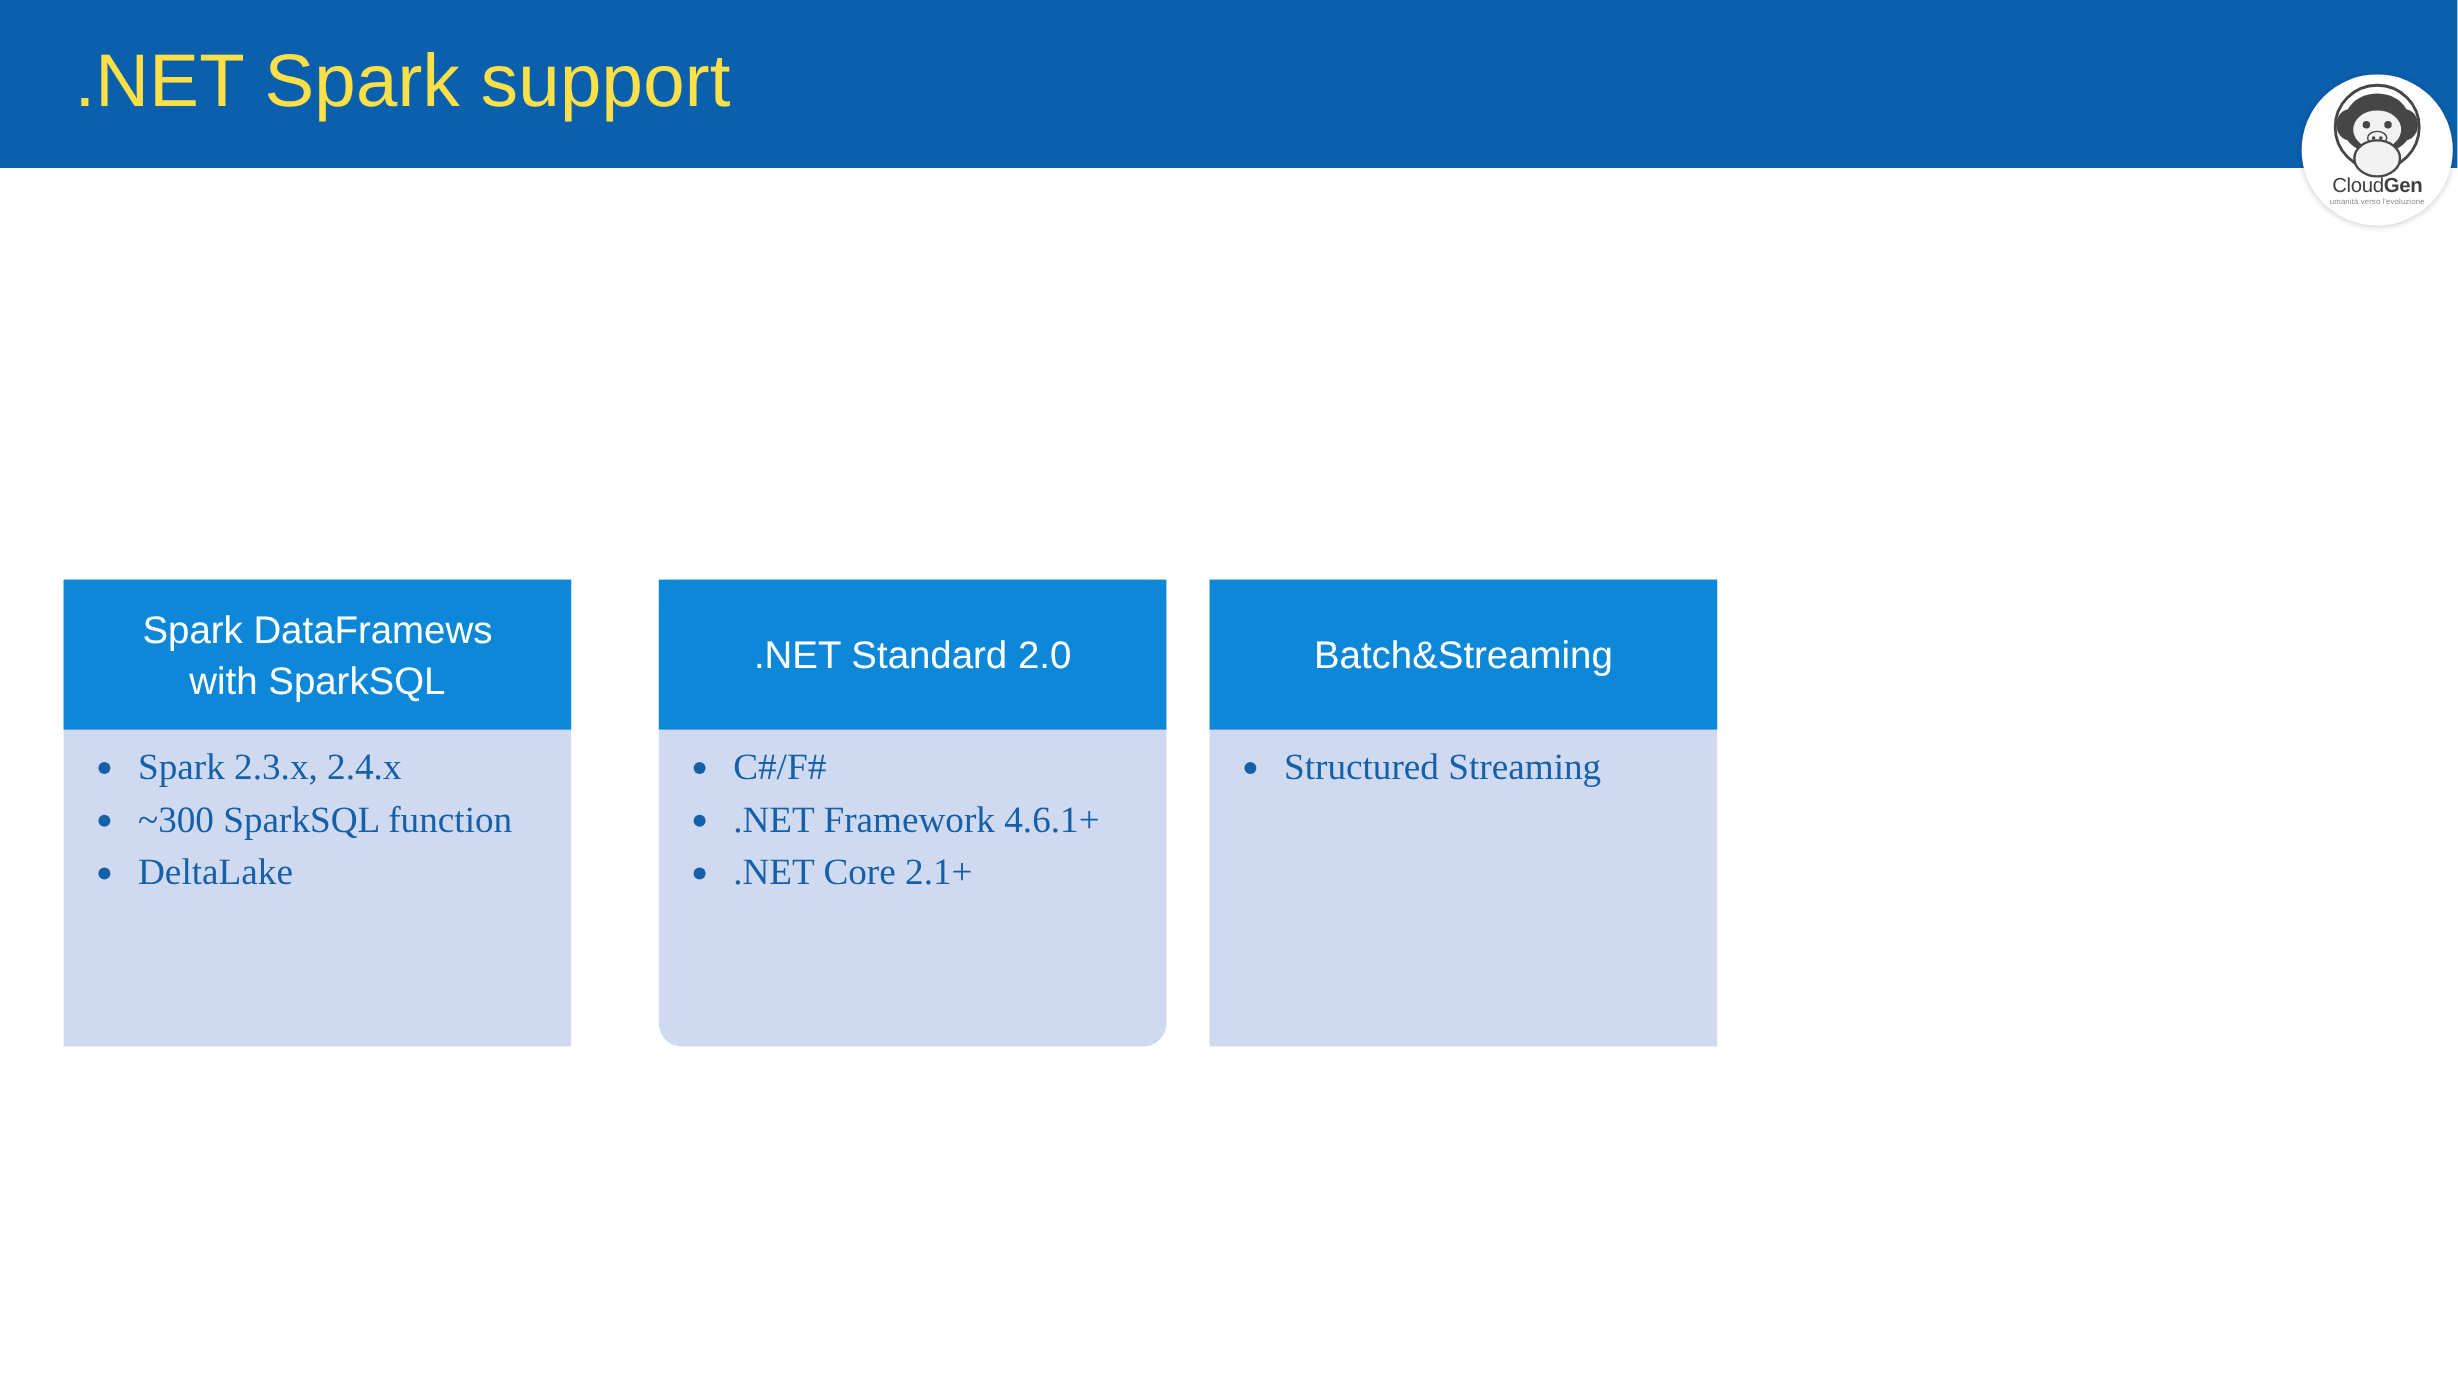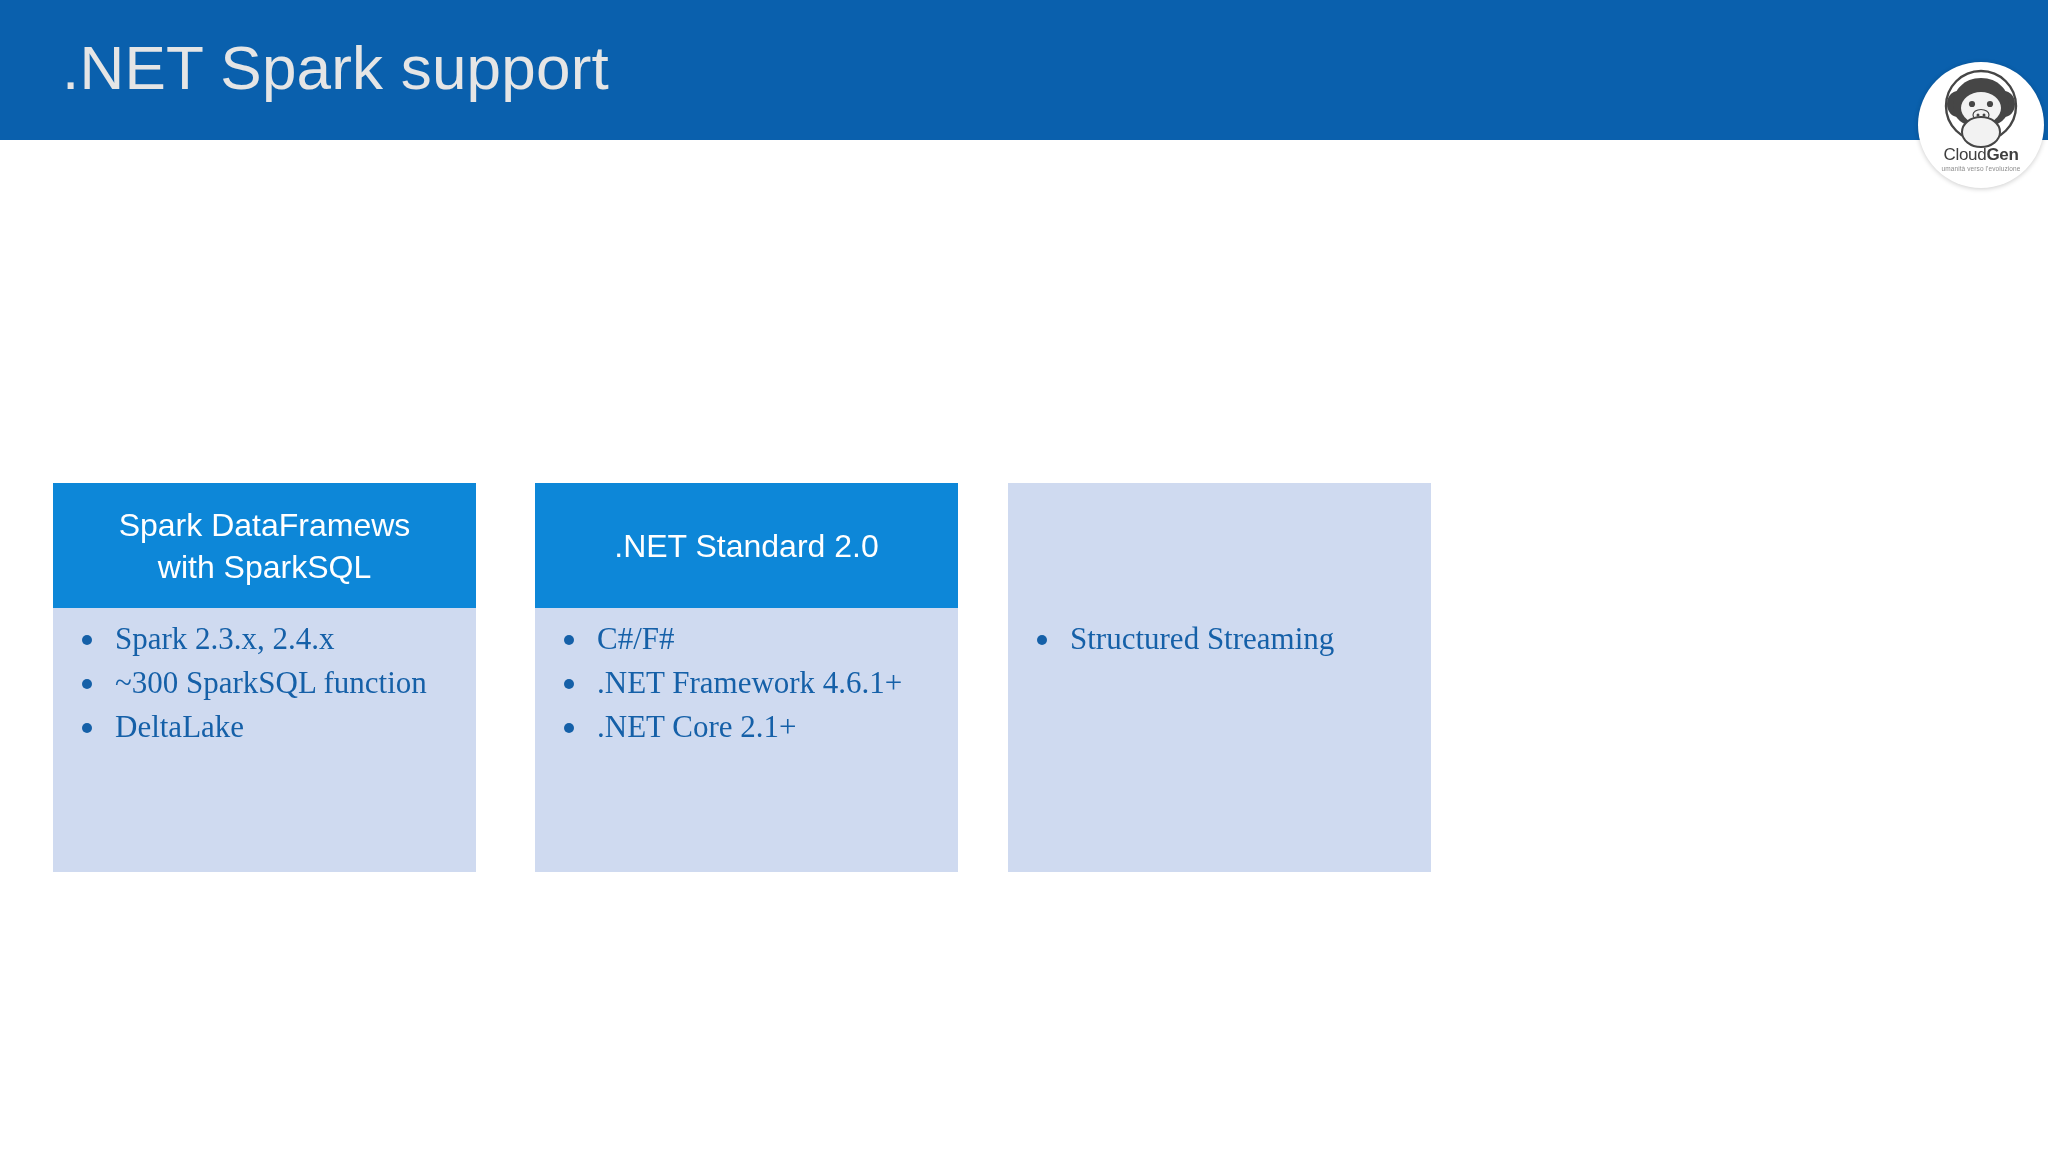--- a/index.html
+++ b/index.html
@@ -25,21 +25,21 @@
     height: 140px;
     background: #0a60ad;
   }
   .banner-title {
     position: absolute;
     left: 62px;
     top: 8px;
     font-size: 62px;
     line-height: 120px;
     font-weight: 400;
-    color: #e5e5e5;
+    color: #fde047;
     letter-spacing: 0.2px;
     white-space: nowrap;
   }
 
   
   .logo {
     position: absolute;
     left: 1918px;
     top: 62px;
     width: 126px;
@@ -89,21 +89,21 @@
     height: 462px;
   }
   .card {
     position: absolute;
     top: 0;
     width: 423px;
     height: 389px;
     background: #cfdaf0;
   }
   .card-0 { left: 0px; }
-  .card-1 { left: 482px; }
+  .card-1 { left: 496px; border-radius: 19px; }
   .card-2 { left: 955px; }
   .card-3 { left: 1434px; }
 
   .card-header {
     position: absolute;
     left: 0;
     top: 0;
     width: 423px;
     height: 125px;
     background: #0d87d8;
@@ -203,20 +203,23 @@
     <div class="card-body">
       <ul class="bullet-list">
         <li class="bullet-item"><span class="bullet-dot"></span><span>C#/F#</span></li>
         <li class="bullet-item"><span class="bullet-dot"></span><span>.NET Framework 4.6.1+</span></li>
         <li class="bullet-item"><span class="bullet-dot"></span><span>.NET Core 2.1+</span></li>
       </ul>
     </div>
   </div>
 
   <div class="card card-2">
+    <div class="card-header">
+      <div class="card-header-text">Batch&amp;Streaming</div>
+    </div>
     <div class="card-body">
       <ul class="bullet-list">
         <li class="bullet-item"><span class="bullet-dot"></span><span>Structured Streaming</span></li>
       </ul>
     </div>
   </div>
 
 
 </div>
 

